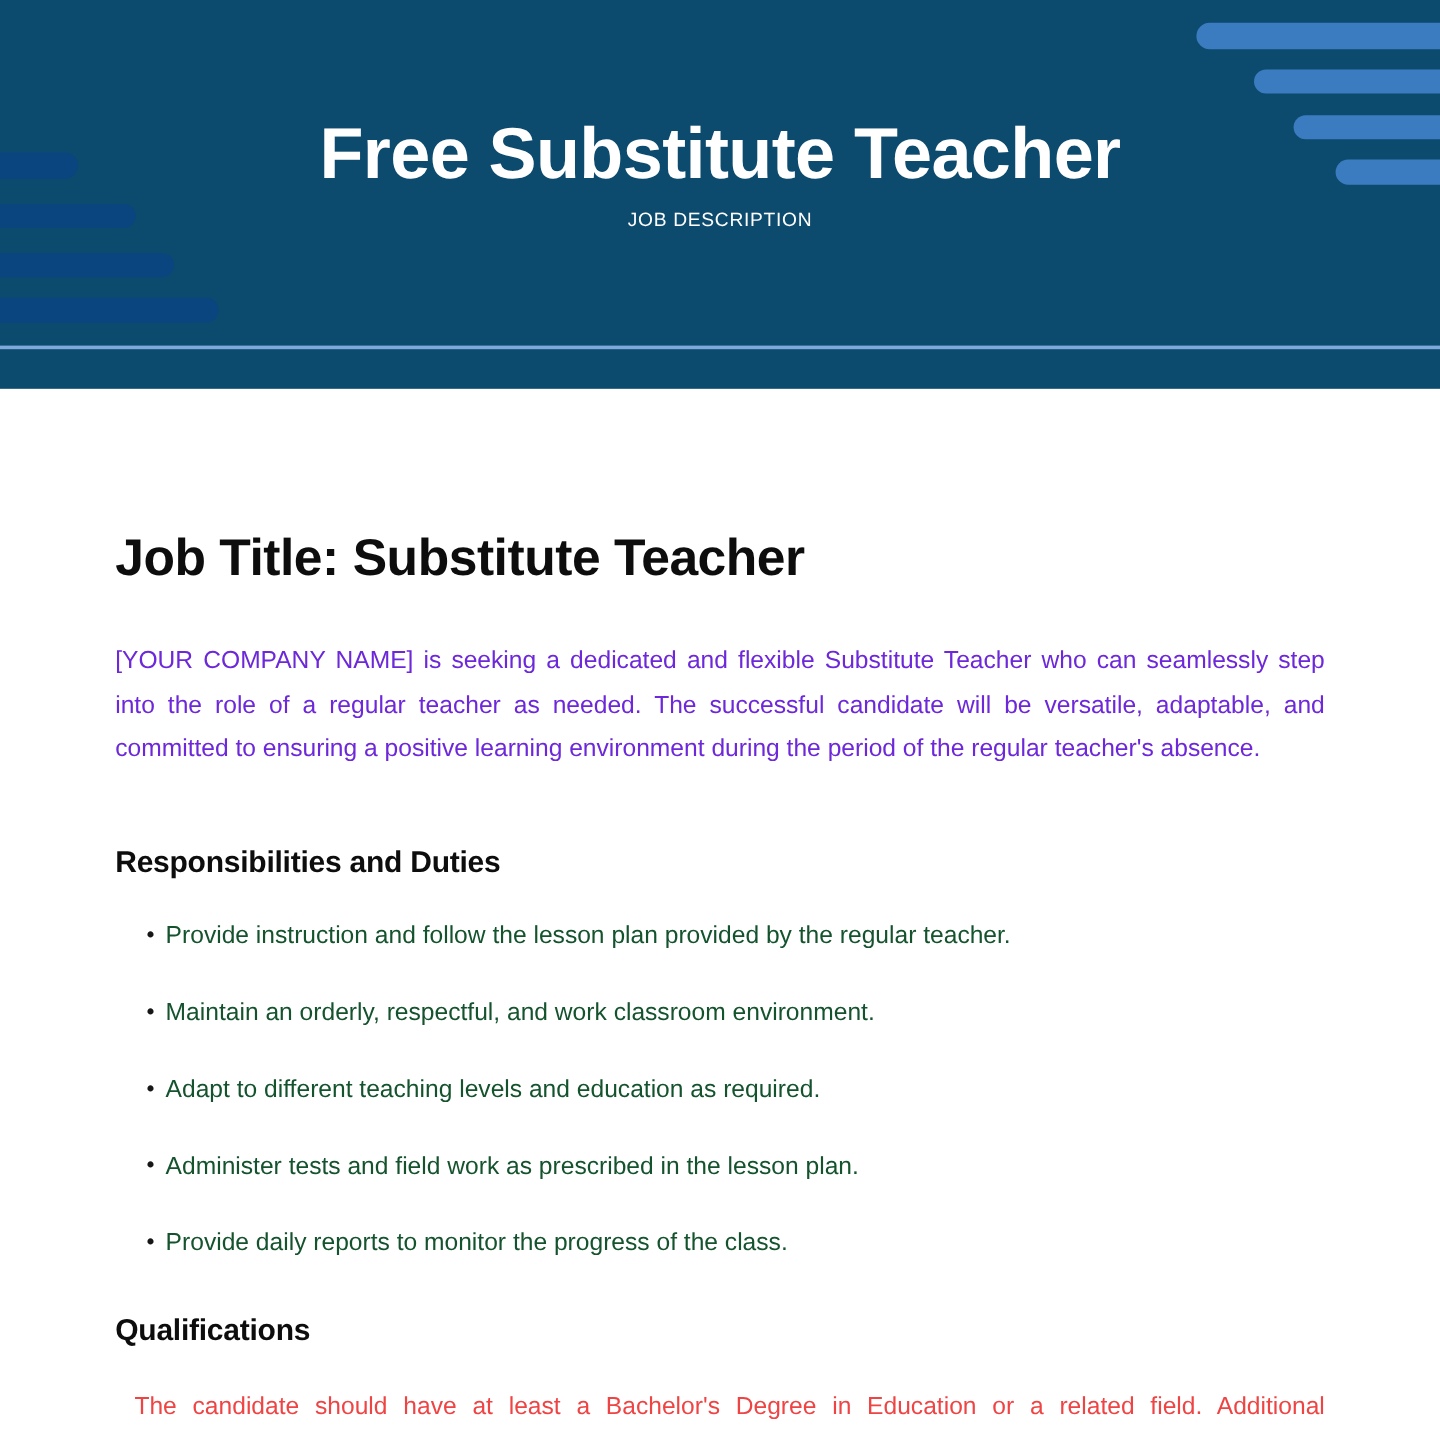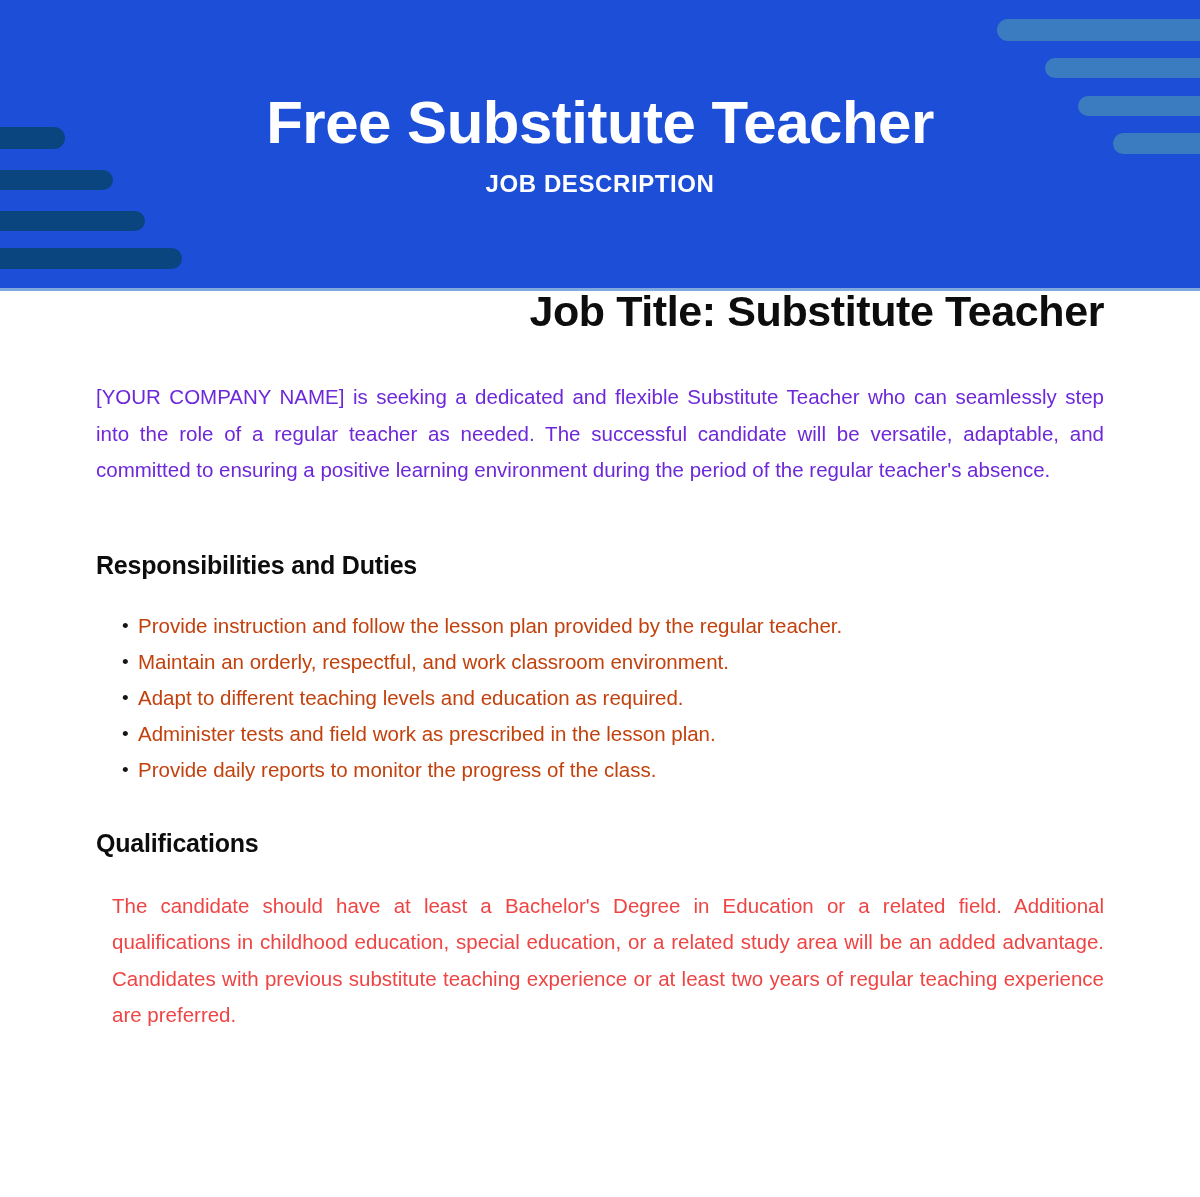--- a/index.html
+++ b/index.html
@@ -21,22 +21,22 @@
     width: 1200px;
     height: 1197px;
     background: #ffffff;
     overflow: hidden;
   }
 
   
   .header {
     position: relative;
     width: 1200px;
-    height: 288px;
-    background: #1d4ed8;
+    height: 324px;
+    background: #0c4a6e;
     overflow: hidden;
   }
   .header-underline {
     position: absolute;
     left: 0;
     top: 288px;
     width: 1200px;
     height: 3px;
     background: #7FA9DC;
   }
@@ -77,40 +77,41 @@
     font-size: 60px;
     font-weight: bold;
     color: #ffffff;
     letter-spacing: -0.5px;
     line-height: 1.05;
     margin: 0 0 16px 0;
     text-align: center;
     white-space: nowrap;
   }
   .banner-subtitle {
-    font-size: 24px;
-    font-weight: bold;
+    font-size: 16px;
+    font-weight: normal;
     color: #ffffff;
     letter-spacing: 0.6px;
     margin: 0;
     text-align: center;
   }
 
   
   .content {
     position: relative;
     padding: 0 96px;
     width: 1200px;
   }
 
   .doc-title {
     margin: 0;
+    padding-top: 118px;
     font-size: 43px;
     font-weight: bold;
-    text-align: right;
+    text-align: left;
     color: #0d0d0d;
     letter-spacing: -0.4px;
     line-height: 1.1;
   }
 
   .intro {
     margin: 44px 0 0 0;
     font-size: 20.5px;
     line-height: 36.5px;
     text-align: justify;
@@ -128,22 +129,23 @@
 
   .bullets {
     margin: 28px 0 0 0;
     padding: 0 0 0 26px;
     list-style: none;
   }
   .bullets li {
     position: relative;
     font-size: 20.5px;
     line-height: 36px;
-    color: #c2410c;
+    color: #14532d;
     padding-left: 16px;
+    margin-top: 28px;
   }
   .bullets li::before {
     content: "\2022";
     position: absolute;
     left: 0;
     top: 0;
     font-size: 19px;
     line-height: 36px;
     color: #161616;
   }

